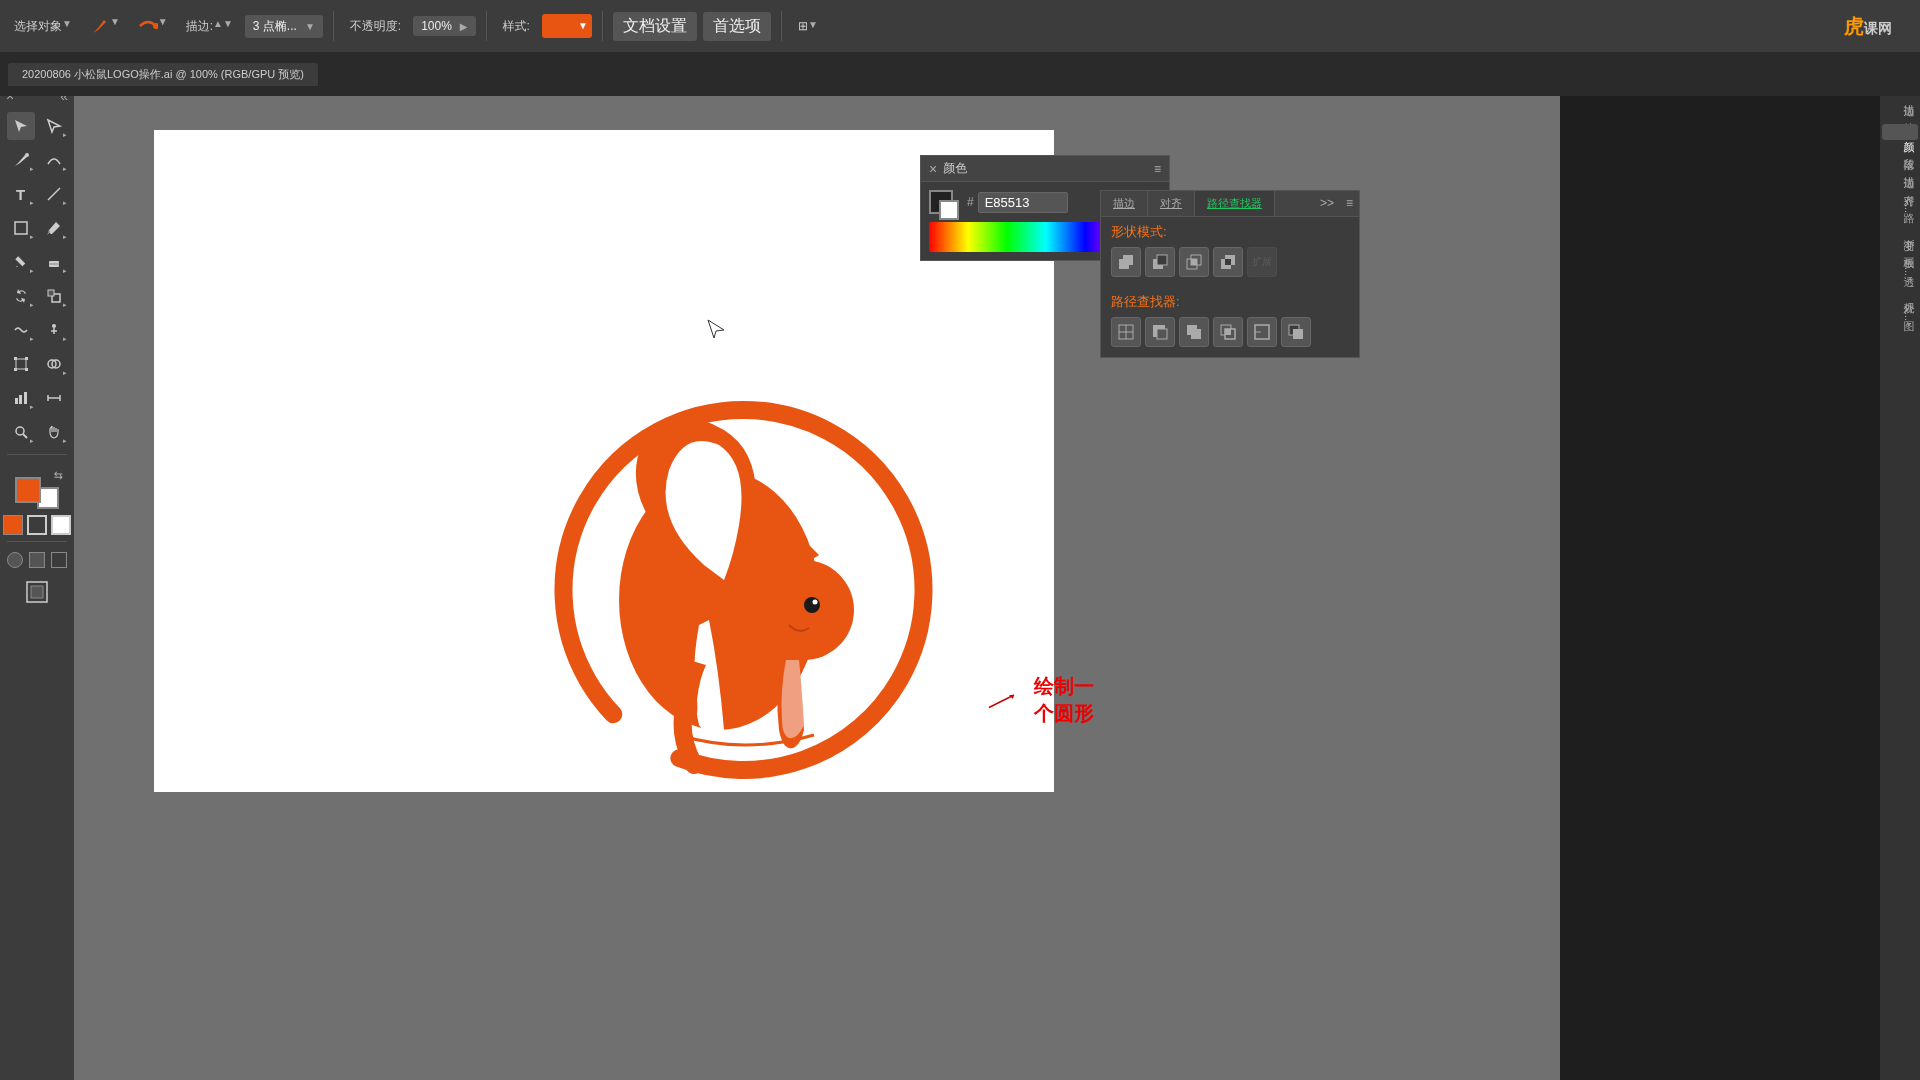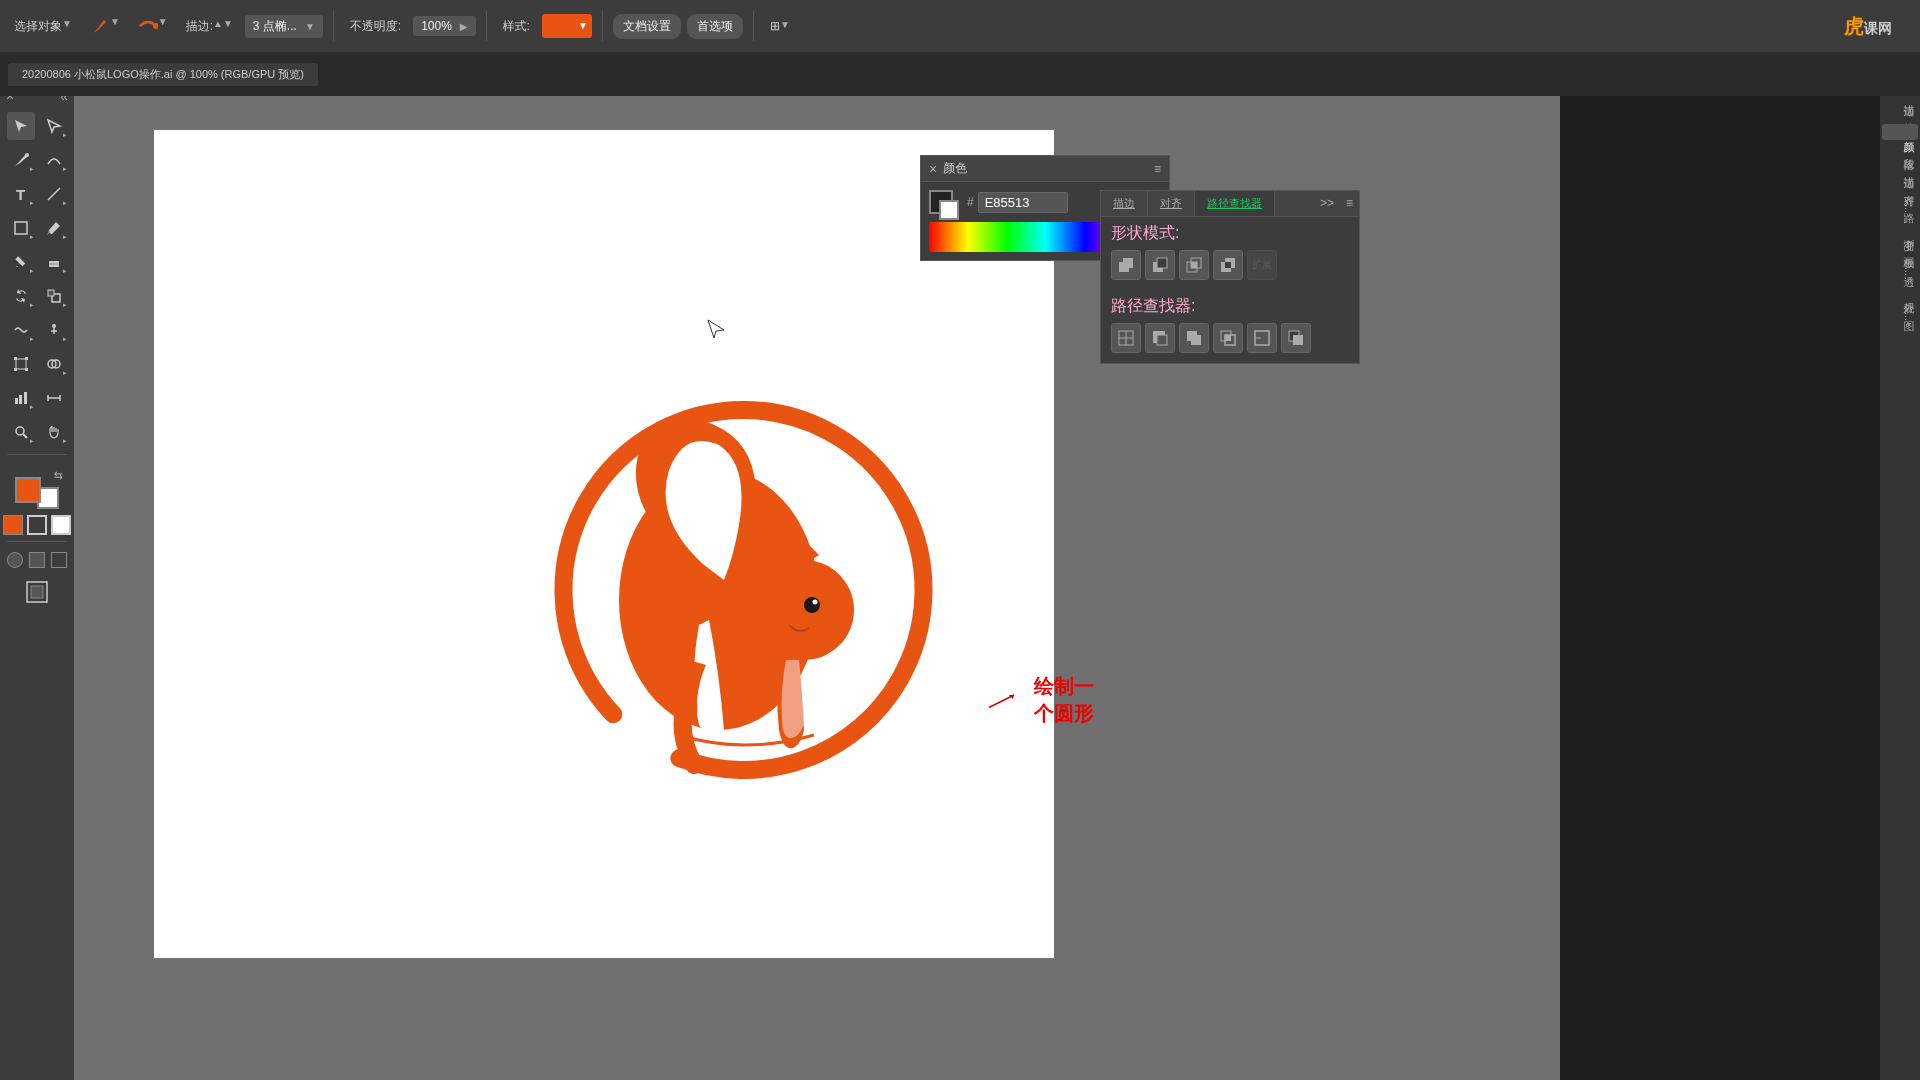--- a/index.html
+++ b/index.html
@@ -49,23 +49,23 @@
       width: 1px;
       height: 30px;
       background: #555;
       margin: 0 4px;
     }
     .toolbar-btn {
       background: #555;
       border: none;
       color: #eee;
       padding: 4px 10px;
-      border-radius: 9px;
+      border-radius: 3px;
       cursor: pointer;
-      font-size: 12px;
+      font-size: 16px;
     }
     .arrow-icon { font-size: 10px; color: #aaa; }
 
     
     #doc-tab-bar {
       position: absolute;
       top: 52px; left: 0; right: 0;
       height: 44px;
       background: #2a2a2a;
       display: flex;
@@ -159,21 +159,21 @@
     #canvas-bg {
       position: absolute;
       top: 0; left: 0; right: 0; bottom: 0;
       background: #707070;
     }
     #white-canvas {
       position: absolute;
       top: 50px;
       left: 80px;
       width: 900px;
-      height: 828px;
+      height: 662px;
       background: white;
     }
 
     
     #logo-container {
       position: absolute;
       top: 250px;
       left: 380px;
       width: 420px;
       height: 420px;
@@ -272,22 +272,22 @@
       border-right: 1px solid #555;
       text-decoration: underline;
     }
     .pf-tab.active { color: #22c55e; background: #3c3c3c; }
     .pf-tab-more { margin-left: auto; color: #aaa; cursor: pointer; padding: 5px 6px; }
     .pf-tab-list { padding: 5px 6px; color: #aaa; cursor: pointer; }
     .pf-section {
       padding: 6px 10px 4px 10px;
     }
     .pf-section-title {
-      color: #f9a8d4;
-      font-size: 16px;
+      color: #f97316;
+      font-size: 13px;
       margin-bottom: 6px;
     }
     .pf-btn-row {
       display: flex;
       gap: 4px;
       margin-bottom: 6px;
     }
     .pf-btn {
       width: 30px;
       height: 30px;

